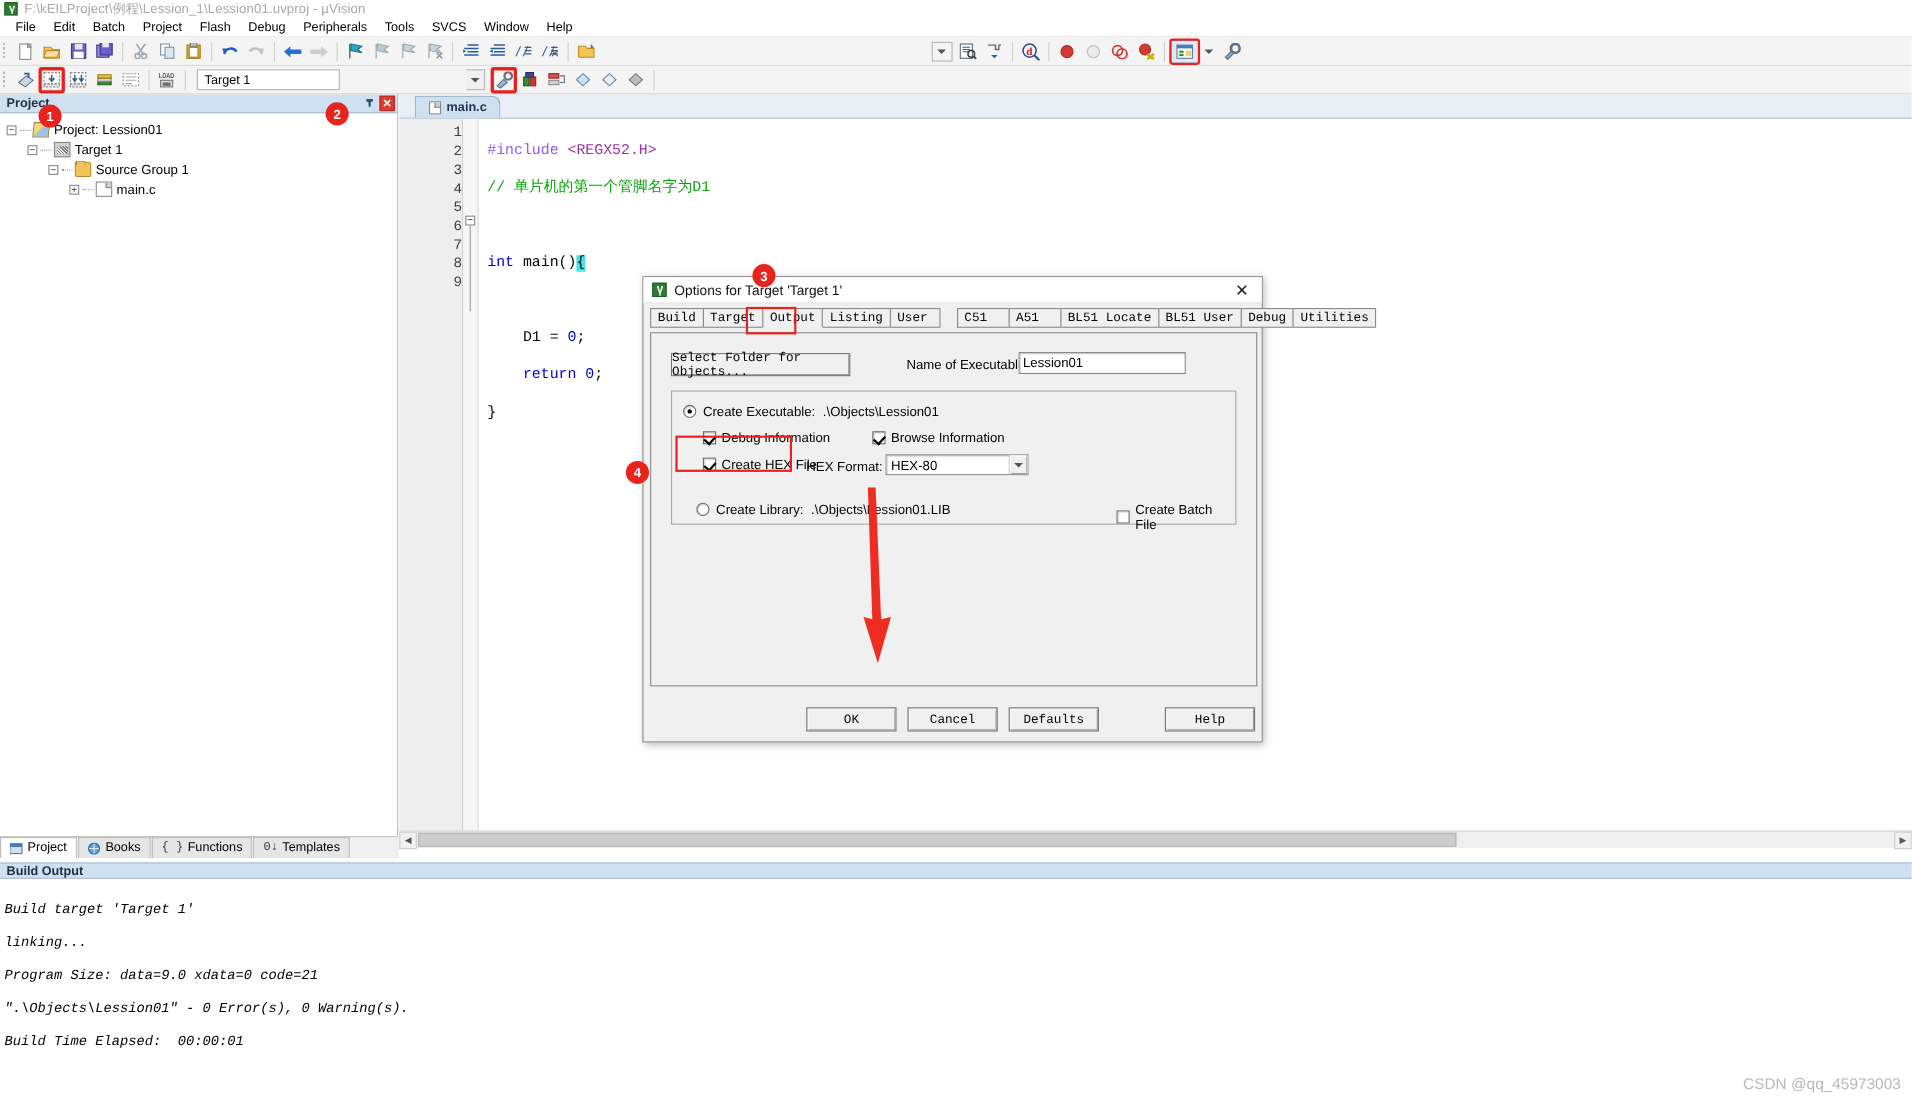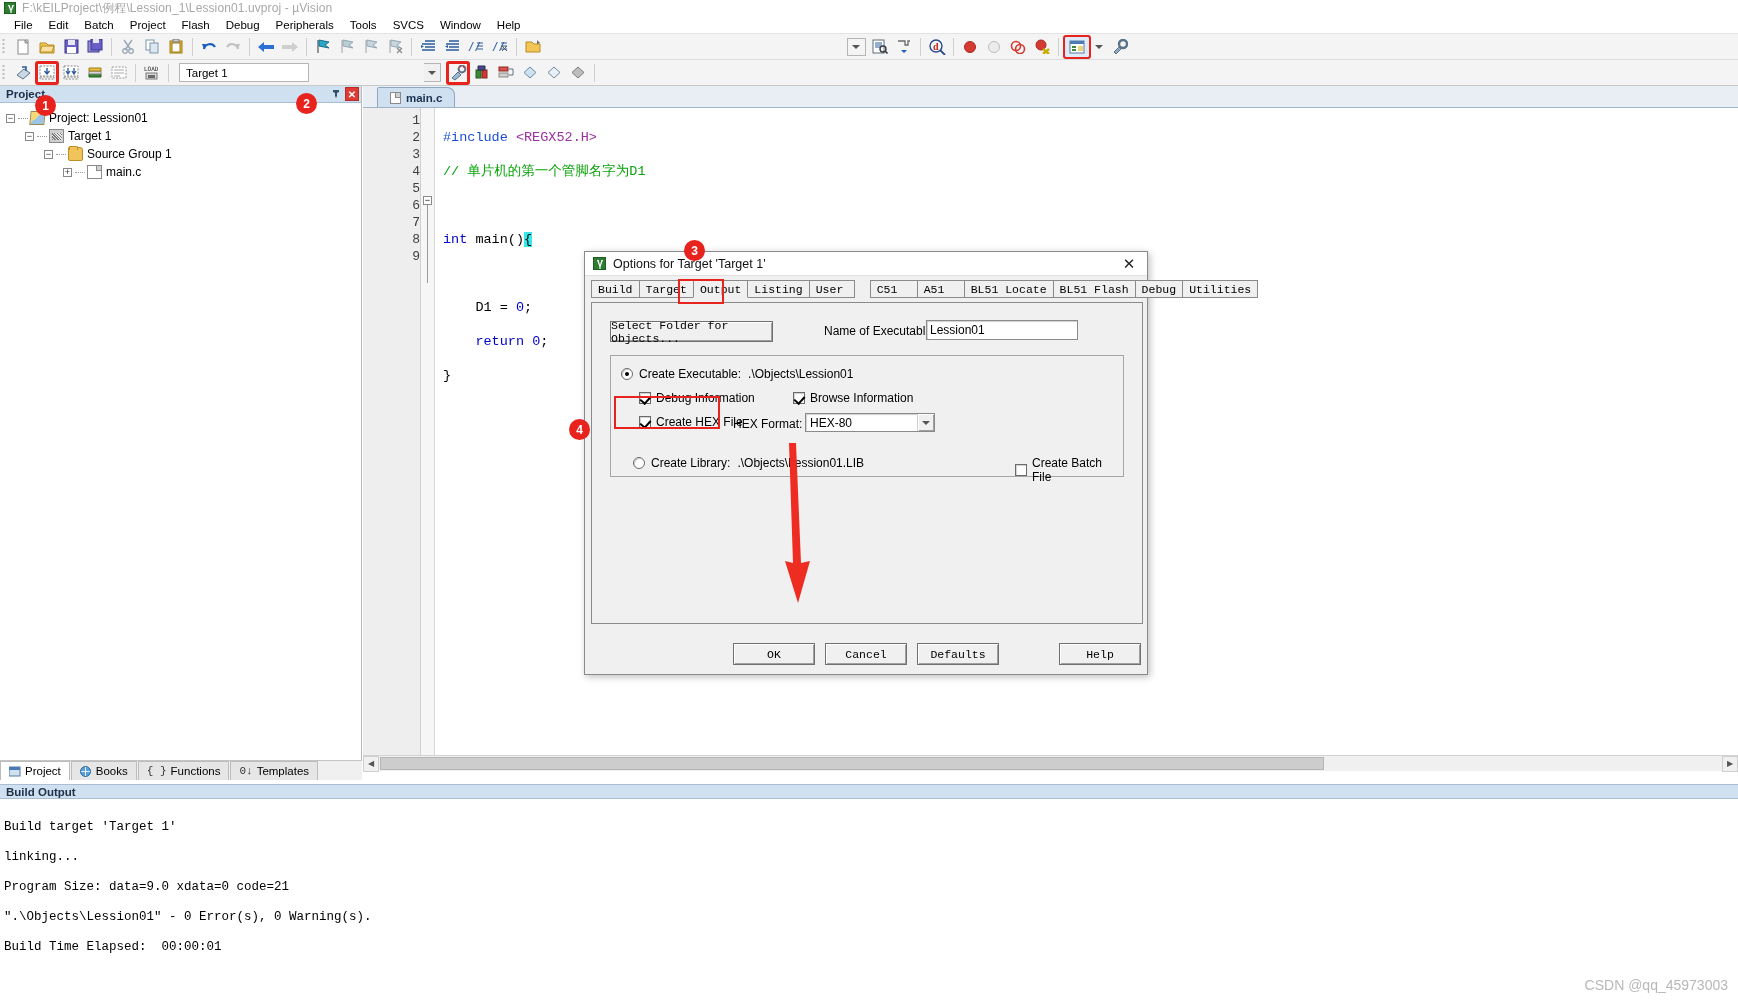--- a/index.html
+++ b/index.html
@@ -114,38 +114,38 @@
     padding-top:4px;text-align:right;
     font-family:"Liberation Mono", monospace; font-size:13px; color:#3f3f3f; line-height:17px;
   }
   .foldcol{ width:14px;background:#f6f6f6;border-right:1px solid #d8d8d8;padding-top:4px;position:relative; }
   .fold-box{ position:absolute;left:2px;top:88px;width:9px;height:9px;border:1px solid #8a8a8a;background:#fff;display:flex;align-items:center;justify-content:center;font-size:9px;line-height:1; }
   .fold-line{ position:absolute;left:6px;top:97px;width:1px;height:78px;background:#9a9a9a; }
   .code{
     flex:1;padding:4px 0 0 8px;
     font-family:"Liberation Mono", monospace; font-size:13.5px; line-height:17px; white-space:pre;
   }
-  .c-pre{color:#1d4ed8;} .c-hdr{color:#9b30a0;}
+  .c-pre{color:#8b5cf6;} .c-hdr{color:#9b30a0;}
   .c-cmt{color:#0aa30a;} .c-kw{color:#0000cc;} .c-kw2{color:#c00070;}
   .c-num{color:#0000cc;} .c-plain{color:#000;}
   .brace-hl{background:#38e8e8;}
 
   .hscroll{ position:absolute;left:363px;top:755px;width:1375px;height:16px;background:#f0f0f0;border-top:1px solid #d3d3d3;display:flex;align-items:center; }
   .hs-l,.hs-r{ width:16px;height:16px;background:#f0f0f0;border:1px solid #cfcfcf;display:flex;align-items:center;justify-content:center;font-size:8px;color:#555; }
   .hs-thumb{ height:13px;background:#cdcdcd;border:1px solid #b5b5b5;margin:0 1px; }
 
   
   .bo-header{
     position:absolute;left:0;top:784px;width:1738px;height:15px;background:#cfe0f0;
     border-top:1px solid #a9bed2;border-bottom:1px solid #a9bed2;
     display:flex;align-items:center;padding-left:6px;font-size:11.5px;font-weight:bold;color:#20324a;
   }
   .bo-body{
     position:absolute;left:0;top:801px;width:1738px;height:200px;background:#ffffff;
-    padding:4px 0 2px 4px; font-family:"Liberation Mono", monospace; font-size:12.5px; line-height:15px; white-space:pre;
+    padding:4px 0 2px 4px; font-family:"Liberation Mono", monospace; font-size:12.5px; line-height:15px; white-space:pre;font-style:italic;
   }
   .watermark{ position:absolute;right:10px;bottom:8px;font-size:14px;color:#b8b8b8; }
 
   
   .dialog{
     position:absolute;left:584px;top:251px;width:564px;height:424px;
     background:#f0f0f0;border:1px solid #8a8a8a;box-shadow:2px 2px 7px rgba(0,0,0,.25);
   }
   .dlg-title{ height:24px;display:flex;align-items:center;padding:0 4px 0 8px;background:#ffffff;border-bottom:1px solid #e0e0e0; }
   .dlg-ico{ width:13px;height:13px;background:#2e7d32;border:1px solid #1b5e20;position:relative;margin-right:7px;flex:none; }
@@ -667,21 +667,21 @@
 
     <div class="dlg-tabs">
       <div class="dtab">Build</div>
       <div class="dtab">Target</div>
       <div class="dtab active">Output</div>
       <div class="dtab">Listing</div>
       <div class="dtab" style="min-width:46px;">User</div>
       <div class="dtab" style="min-width:48px;margin-left:16px;">C51</div>
       <div class="dtab" style="min-width:48px;">A51</div>
       <div class="dtab">BL51 Locate</div>
-      <div class="dtab">BL51 Flash</div>
+      <div class="dtab">BL51 User</div>
       <div class="dtab">Debug</div>
       <div class="dtab">Utilities</div>
     </div>
 
     <div class="dlg-page">
 
       <div class="btn-3d" style="position:absolute;left:18px;top:18px;width:163px;height:21px;">Select Folder for Objects...</div>
 
       <span class="lbl" style="position:absolute;left:232px;top:21px;">Name of Executable:</span>
       <div class="txtfield" style="position:absolute;left:334px;top:17px;width:152px;height:20px;">

